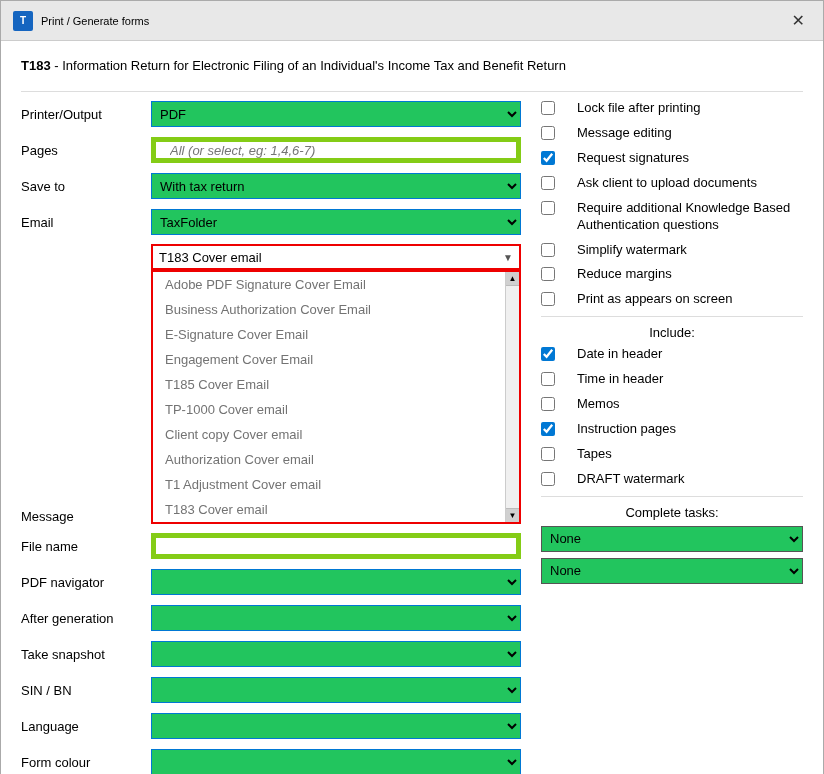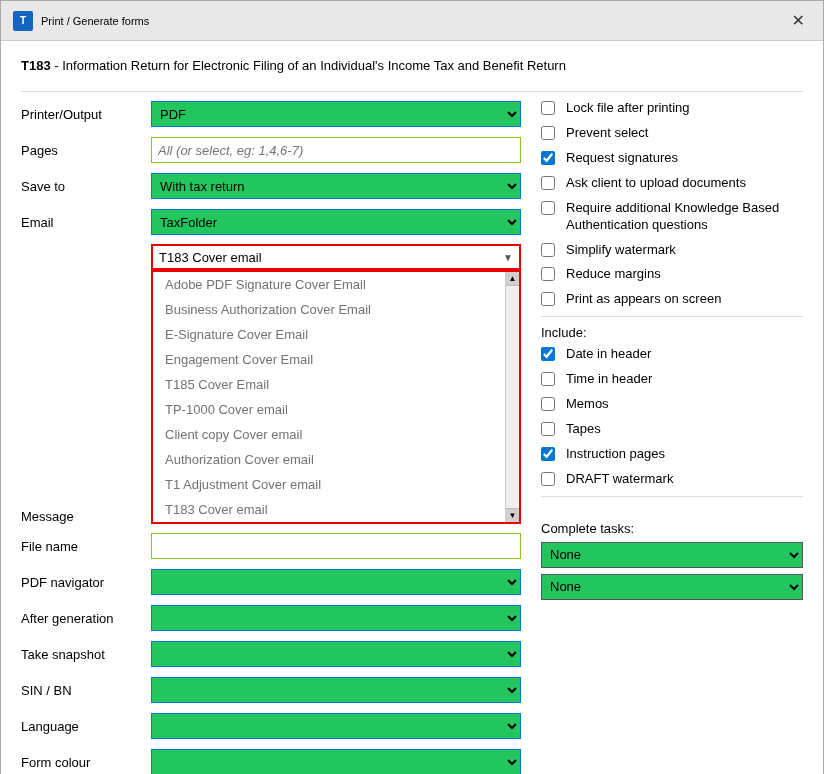--- a/index.html
+++ b/index.html
@@ -13,35 +13,35 @@
     .dialog-body { padding: 16px 20px; }
     .dialog-heading { font-size: 13px; color: #000; margin-bottom: 16px; line-height: 1.4; }
     .dialog-heading strong { font-weight: bold; }
     .main-content { display: flex; gap: 20px; }
     .left-panel { flex: 0 0 500px; }
     .right-panel { flex: 1; }
     .form-row { display: flex; align-items: center; margin-bottom: 8px; min-height: 28px; }
     .form-label { width: 130px; font-size: 13px; color: #000; flex-shrink: 0; }
     .form-control { flex: 1; }
     select.input-select { width: 100%; height: 26px; border: 1px solid #0078d4; padding: 2px 4px; font-size: 13px; background: #22c55e; cursor: pointer; }
-    input.input-text { width: 100%; height: 26px; border: 1px solid #84cc16; padding: 2px 6px; font-size: 13px; color: #c2410c; font-style: italic; }
+    input.input-text { width: 100%; height: 26px; border: 5px solid #84cc16; padding: 2px 14px; font-size: 13px; color: #c2410c; font-style: italic; }
     .dropdown-arrow { font-size: 10px; color: #555; }
     .message-dropdown-btn { width: 100%; height: 26px; border: 2px solid #e00; background: white; display: flex; align-items: center; justify-content: space-between; padding: 2px 6px; font-size: 13px; cursor: pointer; }
     .dropdown-list { position: relative; border: 2px solid #e00; background: white; z-index: 10; margin-top: 0; }
     .dropdown-list-item { padding: 5px 12px; font-size: 13px; cursor: pointer; color: #737373; }
     .dropdown-list-item.selected { background: #fff; }
     .dropdown-items { flex: 1; }
     .scrollbar-track { width: 14px; background: #f0f0f0; border-left: 1px solid #ccc; display: flex; flex-direction: column; }
     .scrollbar-up { height: 14px; background: #d0d0d0; border-bottom: 1px solid #bbb; display: flex; align-items: center; justify-content: center; font-size: 8px; cursor: pointer; }
     .scrollbar-down { height: 14px; background: #d0d0d0; border-top: 1px solid #bbb; display: flex; align-items: center; justify-content: center; font-size: 8px; cursor: pointer; margin-top: auto; }
-    .checkbox-row { display: flex; align-items: flex-start; margin-bottom: 8px; gap: 11px; }
+    .checkbox-row { display: flex; align-items: flex-start; margin-bottom: 8px; gap: 22px; }
     .checkbox-row label { font-size: 13px; color: #000; line-height: 1.3; }
     input[type="checkbox"] { width: 14px; height: 14px; flex-shrink: 0; margin-top: 1px; accent-color: #0078d4; cursor: pointer; }
-    .section-label { font-size: 13px; color: #000; margin-bottom: 6px; margin-top: 4px; }
-    .complete-tasks { margin-top: 24px; }
+    .section-label { font-size: 13px; color: #000; margin-bottom: 6px; margin-top: 4px; text-align: center; }
+    .complete-tasks { margin-top: 8px; }
     .separator { border: none; border-top: 1px solid #ddd; margin: 8px 0; }
     .message-area { position: relative; }
     .message-open { border: 2px solid #e00; }
   </style>
 </head>
 <body>
 
 <div class="dialog">
 
   <div class="titlebar">
@@ -195,21 +195,21 @@
 
       <div class="right-panel">
 
         <div>
           <div class="checkbox-row">
             <input type="checkbox" id="cb_lock" style="">
             <label for="cb_lock">Lock file after printing</label>
           </div>
           <div class="checkbox-row">
             <input type="checkbox" id="cb_prevent" style="">
-            <label for="cb_prevent">Prevent select</label>
+            <label for="cb_prevent">Message editing</label>
           </div>
           <div class="checkbox-row">
             <input type="checkbox" id="cb_request_sig" checked="" style="">
             <label for="cb_request_sig">Request signatures</label>
           </div>
           <div class="checkbox-row">
             <input type="checkbox" id="cb_ask" style="">
             <label for="cb_ask">Ask client to upload documents</label>
           </div>
           <div class="checkbox-row">
@@ -240,26 +240,26 @@
           </div>
           <div class="checkbox-row">
             <input type="checkbox" id="cb_time" style="">
             <label for="cb_time">Time in header</label>
           </div>
           <div class="checkbox-row">
             <input type="checkbox" id="cb_memos" style="">
             <label for="cb_memos">Memos</label>
           </div>
           <div class="checkbox-row">
+            <input type="checkbox" id="cb_instruction" checked="" style="">
+            <label for="cb_instruction">Instruction pages</label>
+          </div>
+          <div class="checkbox-row">
             <input type="checkbox" id="cb_tapes" style="">
             <label for="cb_tapes">Tapes</label>
-          </div>
-          <div class="checkbox-row">
-            <input type="checkbox" id="cb_instruction" checked="" style="">
-            <label for="cb_instruction">Instruction pages</label>
           </div>
           <div class="checkbox-row">
             <input type="checkbox" id="cb_draft" style="">
             <label for="cb_draft">DRAFT watermark</label>
           </div>
         </div>
 
         <hr class="separator">
 
         <div class="complete-tasks">

